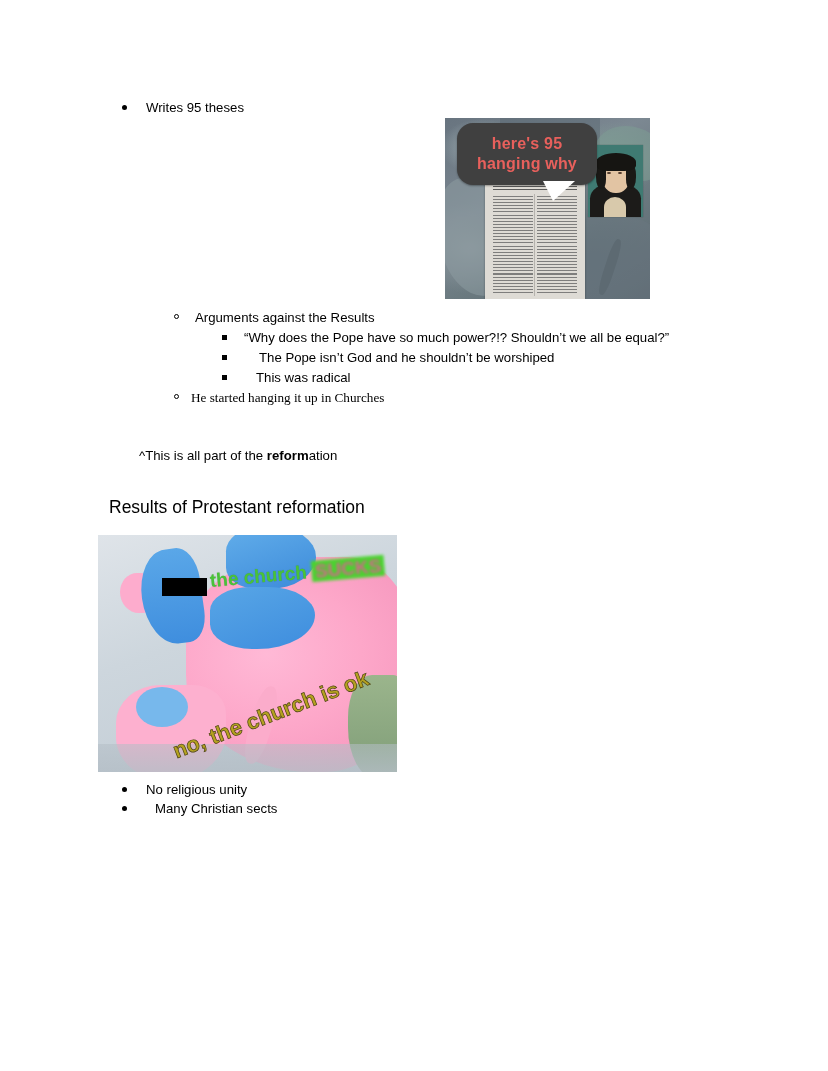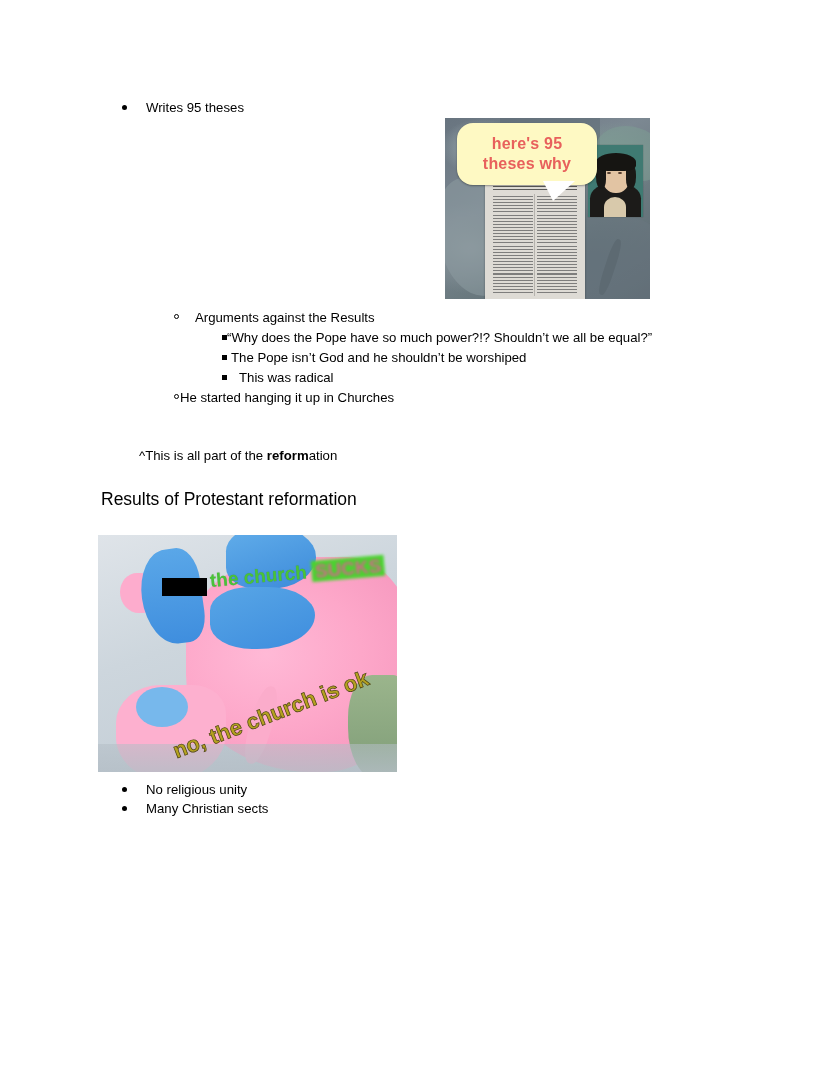--- a/index.html
+++ b/index.html
@@ -70,21 +70,21 @@
   }
   .para b { font-weight: bold; }
 
   .heading {
     position: absolute;
     font-size: 17.5px;
     line-height: 22px;
     font-weight: normal;
     color: #000;
     white-space: nowrap;
-    margin: 4px;
+    margin: 12px;
   }
 
   
   #luther-meme {
     position: absolute;
     left: 445px;
     top: 118px;
     width: 205px;
     height: 181px;
     overflow: hidden;
@@ -119,21 +119,21 @@
     background:#5d6a72; transform:rotate(18deg); border-radius:40%;
   }
 
   
   #speech-bubble {
     position: absolute;
     left: 12px;
     top: 5px;
     width: 140px;
     height: 62px;
-    background: #fef9c3;
+    background: #404040;
     border-radius: 16px;
     box-shadow: 0 1px 2px rgba(0,0,0,.35);
   }
   #speech-bubble::after {
     content: "";
     position: absolute;
     left: 86px;
     bottom: -16px;
     width: 0; height: 0;
     border-left: 10px solid transparent;
@@ -371,49 +371,49 @@
       <div class="hair-l"></div>
       <div class="hair-r"></div>
       <div class="hat"></div>
       <div class="eye-l"></div>
       <div class="eye-r"></div>
     </div>
 
     <div id="speech-bubble">
       <div id="speech-bubble-text">
         <span>here's 95</span>
-        <span>theses why</span>
+        <span>hanging why</span>
       </div>
     </div>
   </div>
 
 
   <div class="lvl2-row" style="left:174px; top:309px;">
     <span class="bullet b-circle"></span>
     <span class="li-text" style="margin-left:16px;">Arguments against the Results</span>
   </div>
 
   <div class="lvl3-row" style="left:222px; top:329px;">
     <span class="bullet b-square"></span>
-    <span class="li-text" style="">“Why does the Pope have so much power?!? Shouldn’t we all be equal?”</span>
+    <span class="li-text" style="margin-left:17px;">“Why does the Pope have so much power?!? Shouldn’t we all be equal?”</span>
   </div>
 
   <div class="lvl3-row" style="left:222px; top:349px;">
     <span class="bullet b-square"></span>
-    <span class="li-text" style="margin-left:4px;">The Pope isn’t God and he shouldn’t be worshiped</span>
+    <span class="li-text" style="margin-left:32px;">The Pope isn’t God and he shouldn’t be worshiped</span>
   </div>
 
   <div class="lvl3-row" style="left:222px; top:369px;">
     <span class="bullet b-square"></span>
-    <span class="li-text" style="margin-left:12px;">This was radical</span>
+    <span class="li-text" style="margin-left:29px;">This was radical</span>
   </div>
 
   <div class="lvl2-row" style="left:174px; top:389px;">
     <span class="bullet b-circle"></span>
-    <span class="li-text" style="margin-left:1px;">He started hanging it up in Churches</span>
+    <span class="li-text" style="margin-left:12px;font-family:Liberation Serif, serif;">He started hanging it up in Churches</span>
   </div>
 
 
   <div class="para" style="left:97px; top:447px;">
     <span>^This is all part of the </span><b>reform</b><span>ation</span>
   </div>
 
   <h2 class="heading" style="left:97px; top:484px;">Results of Protestant reformation</h2>
 
   <div id="map-meme">
@@ -438,16 +438,16 @@
     <div id="map-text-bottom">no, the church is ok</div>
   </div>
 
   <div class="lvl1-row" style="left:122px; top:781px;text-align:center;">
     <span class="bullet b-disc"></span>
     <span class="li-text" style="margin-left:19px;">No religious unity</span>
   </div>
 
   <div class="lvl1-row" style="left:122px; top:800px;">
     <span class="bullet b-disc"></span>
-    <span class="li-text" style="margin-left:19px;">Many Christian sects</span>
+    <span class="li-text" style="margin-left:28px;">Many Christian sects</span>
   </div>
 
 </div>
 
 </body></html>

